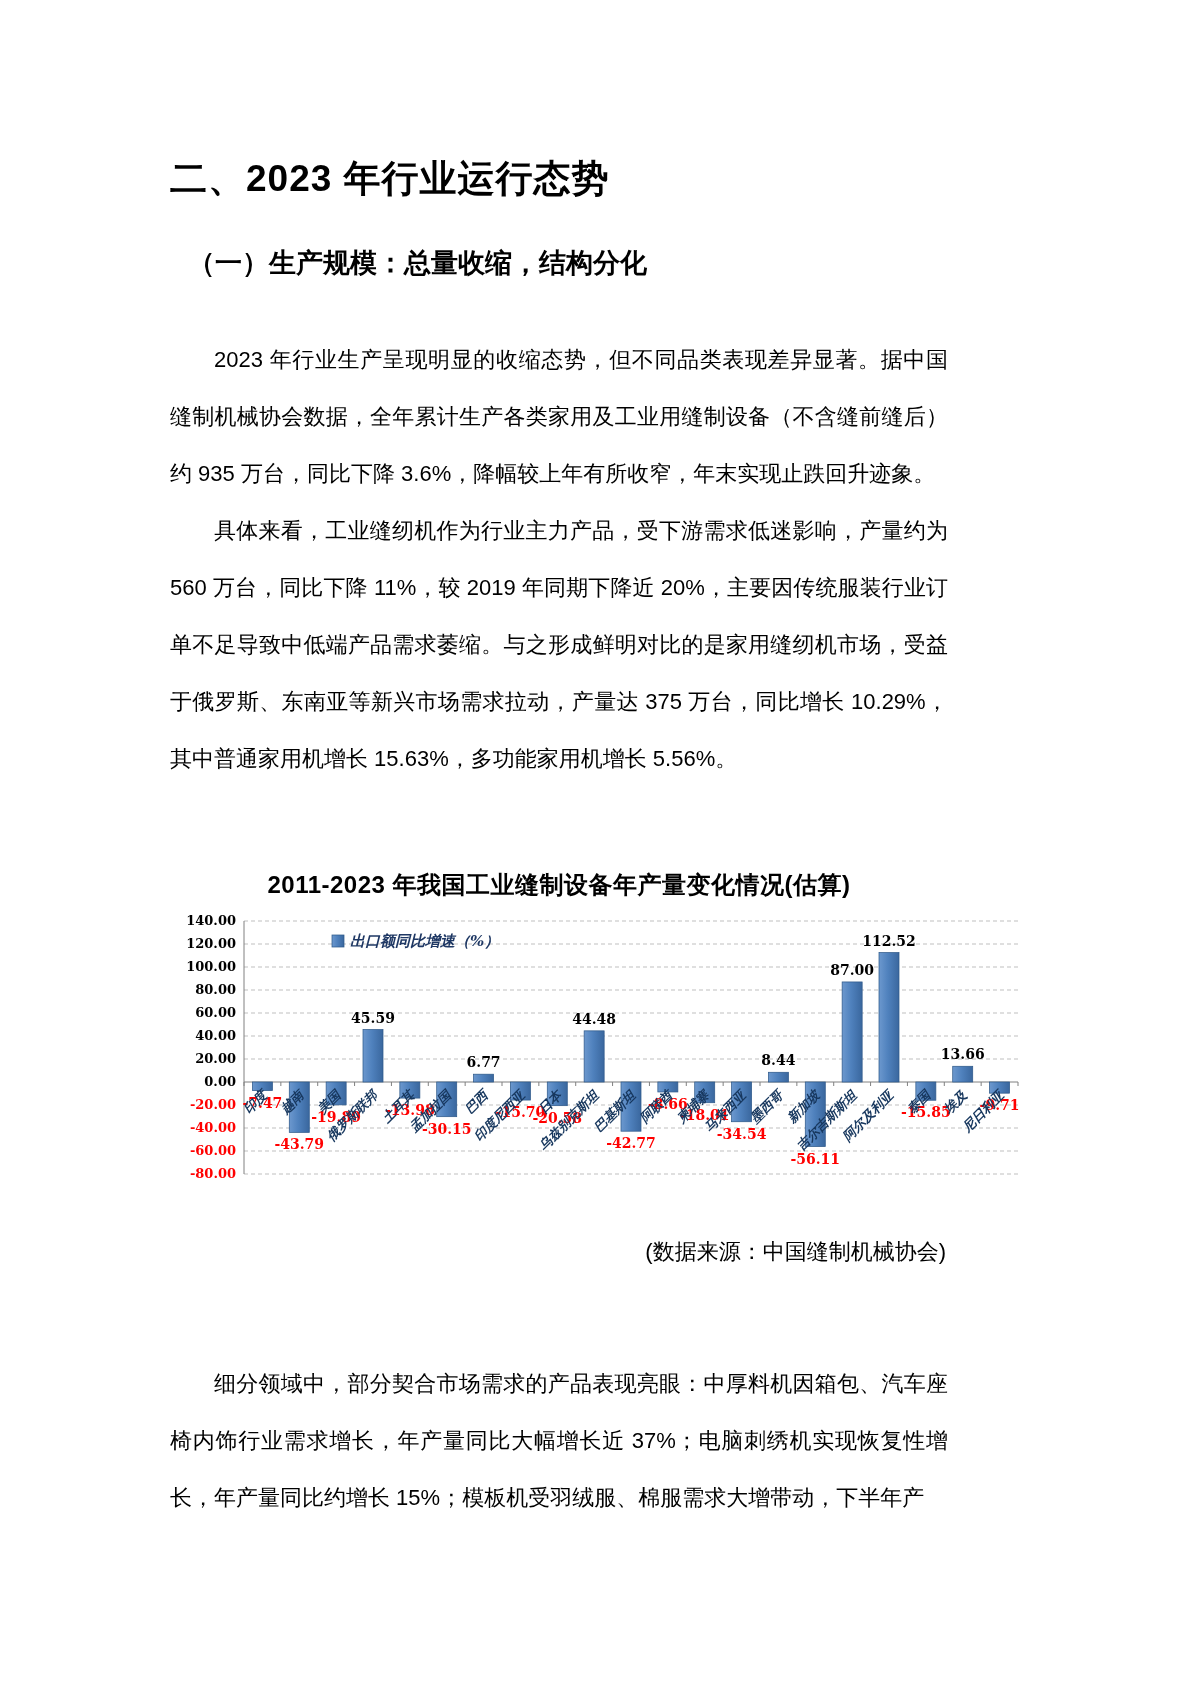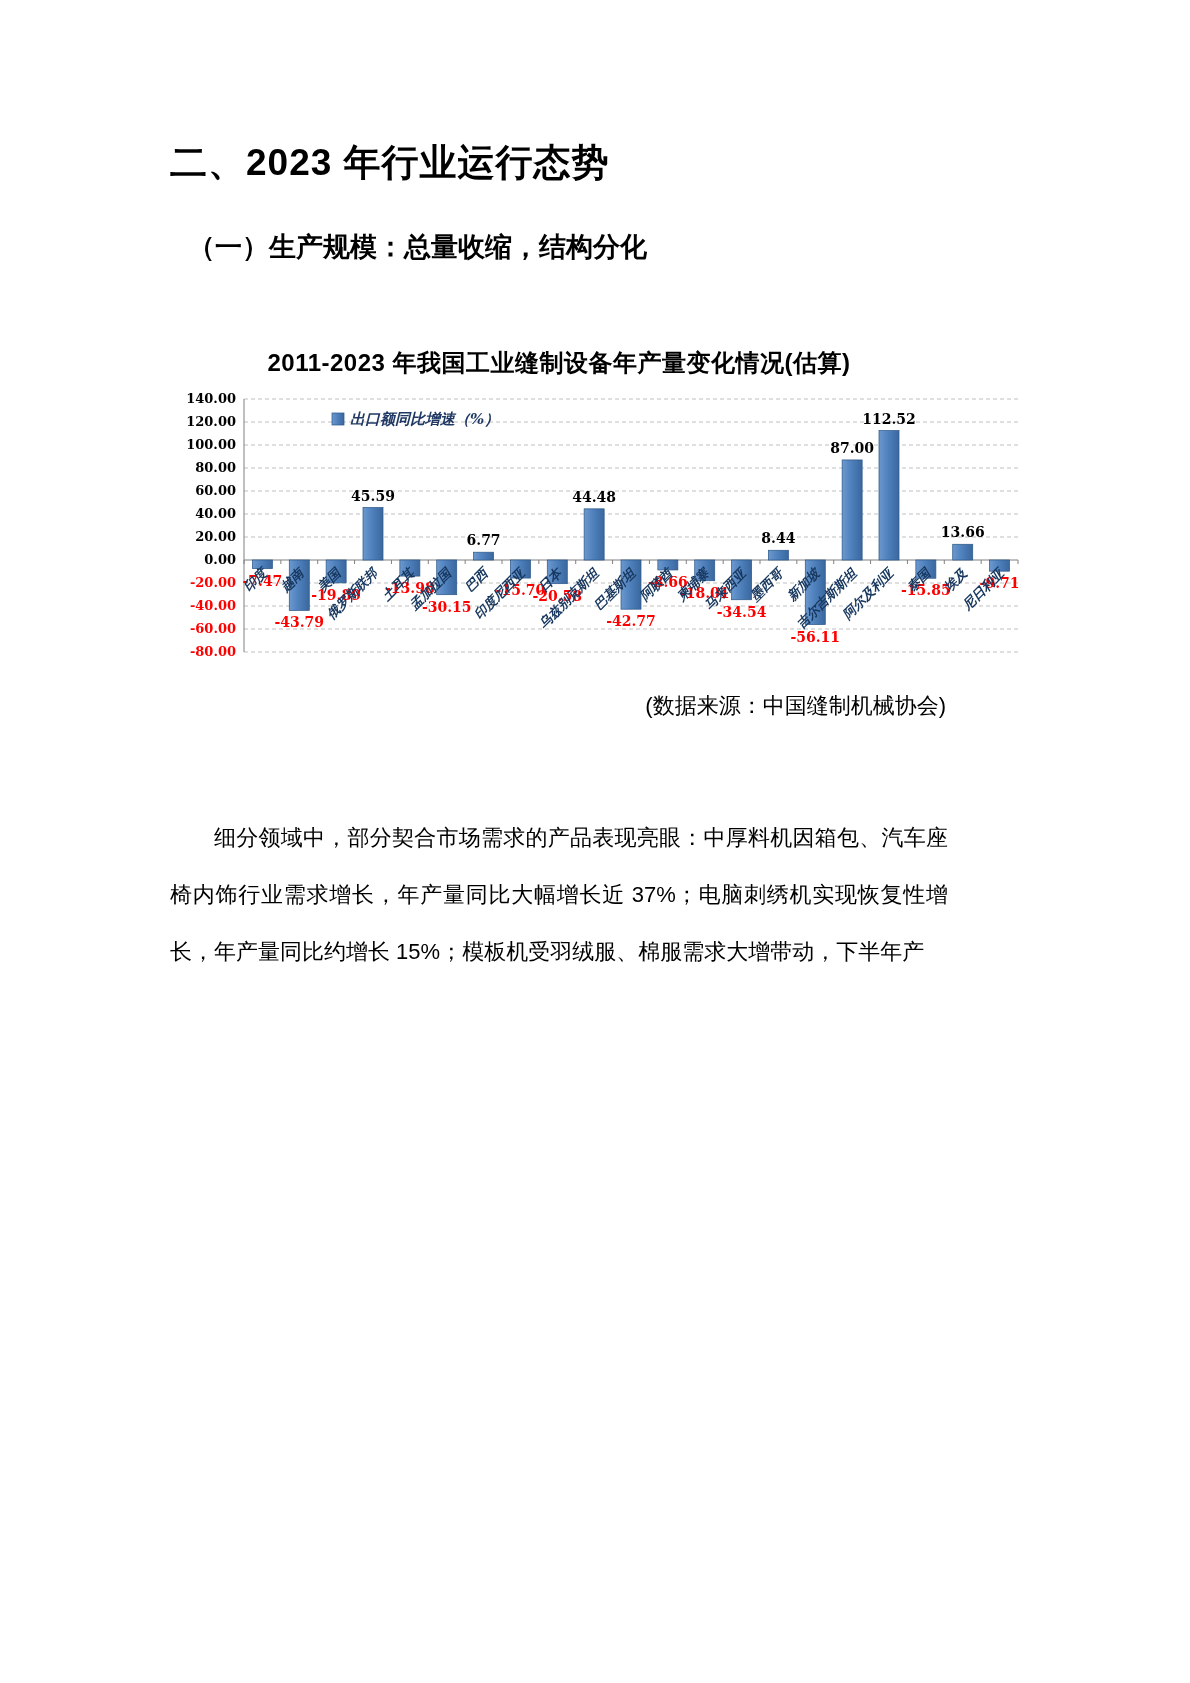--- a/index.html
+++ b/index.html
@@ -1,39 +1,41 @@
 <!DOCTYPE html>
 <html><head>
 <meta charset="utf-8">
 <style>
   html,body{margin:0;padding:0;background:#ffffff;}
   body{width:1190px;height:1683px;overflow:hidden;font-family:"Liberation Sans",sans-serif;color:#000;}
   .page{position:relative;width:1190px;height:1683px;background:#fff;}
-  .content{position:absolute;left:170px;top:0;width:778px;}
+  .content{position:absolute;left:170px;top:16px;width:778px;}
   .h1{font-size:37px;font-weight:700;letter-spacing:1px;margin:0;padding-top:140px;line-height:1.25;}
   .h2{font-size:27px;font-weight:700;margin:12px;margin-top:44px;padding-left:6px;line-height:1.3;}
   p.body{font-size:22px;line-height:57px;text-align:justify;text-justify:inter-character;text-indent:2em;margin:0;}
   p.body.first{margin-top:50px;}
   .chart-block{margin-top:82px;position:relative;}
   .chart-title{font-size:24px;font-weight:700;text-align:center;width:100%;letter-spacing:.5px;}
   .chart-svg-wrap{margin-left:8px;margin-top:6px;font-weight:bold;}
   svg text{font-family:"DejaVu Serif",serif;}
-  .source-line{font-size:22px;text-align:right;margin-top:0;padding-right:2px;}
+  .source-line{font-size:22px;text-align:right;margin-top:24px;padding-right:2px;}
   p.body.after{margin-top:88px;}
 </style>
 </head>
 <body>
 
 <div class="page">
   <div class="content">
 
     <h1 class="h1">二、2023 年行业运行态势</h1>
 
     <h2 class="h2">（一）生产规模：总量收缩，结构分化</h2>
 
+    <p class="body first">2023 年行业生产呈现明显的收缩态势，但不同品类表现差异显著。据中国缝制机械协会数据，全年累计生产各类家用及工业用缝制设备（不含缝前缝后）约 935 万台，同比下降 3.6%，降幅较上年有所收窄，年末实现止跌回升迹象。</p>
+    <p class="body">具体来看，工业缝纫机作为行业主力产品，受下游需求低迷影响，产量约为 560 万台，同比下降 11%，较 2019 年同期下降近 20%，主要因传统服装行业订单不足导致中低端产品需求萎缩。与之形成鲜明对比的是家用缝纫机市场，受益于俄罗斯、东南亚等新兴市场需求拉动，产量达 375 万台，同比增长 10.29%，其中普通家用机增长 15.63%，多功能家用机增长 5.56%。</p>
 
     <div class="chart-block">
       <div class="chart-title">2011-2023 年我国工业缝制设备年产量变化情况(估算)</div>
       <div class="chart-svg-wrap">
         <svg id="chart-svg" viewBox="0 0 852 302" width="852" height="302">
             <defs>
               <linearGradient id="barGrad" x1="0" y1="0" x2="1" y2="0">
                 <stop offset="0%" stop-color="#6C98CE"></stop>
                 <stop offset="45%" stop-color="#4F81BD"></stop>
                 <stop offset="100%" stop-color="#3A679E"></stop>

